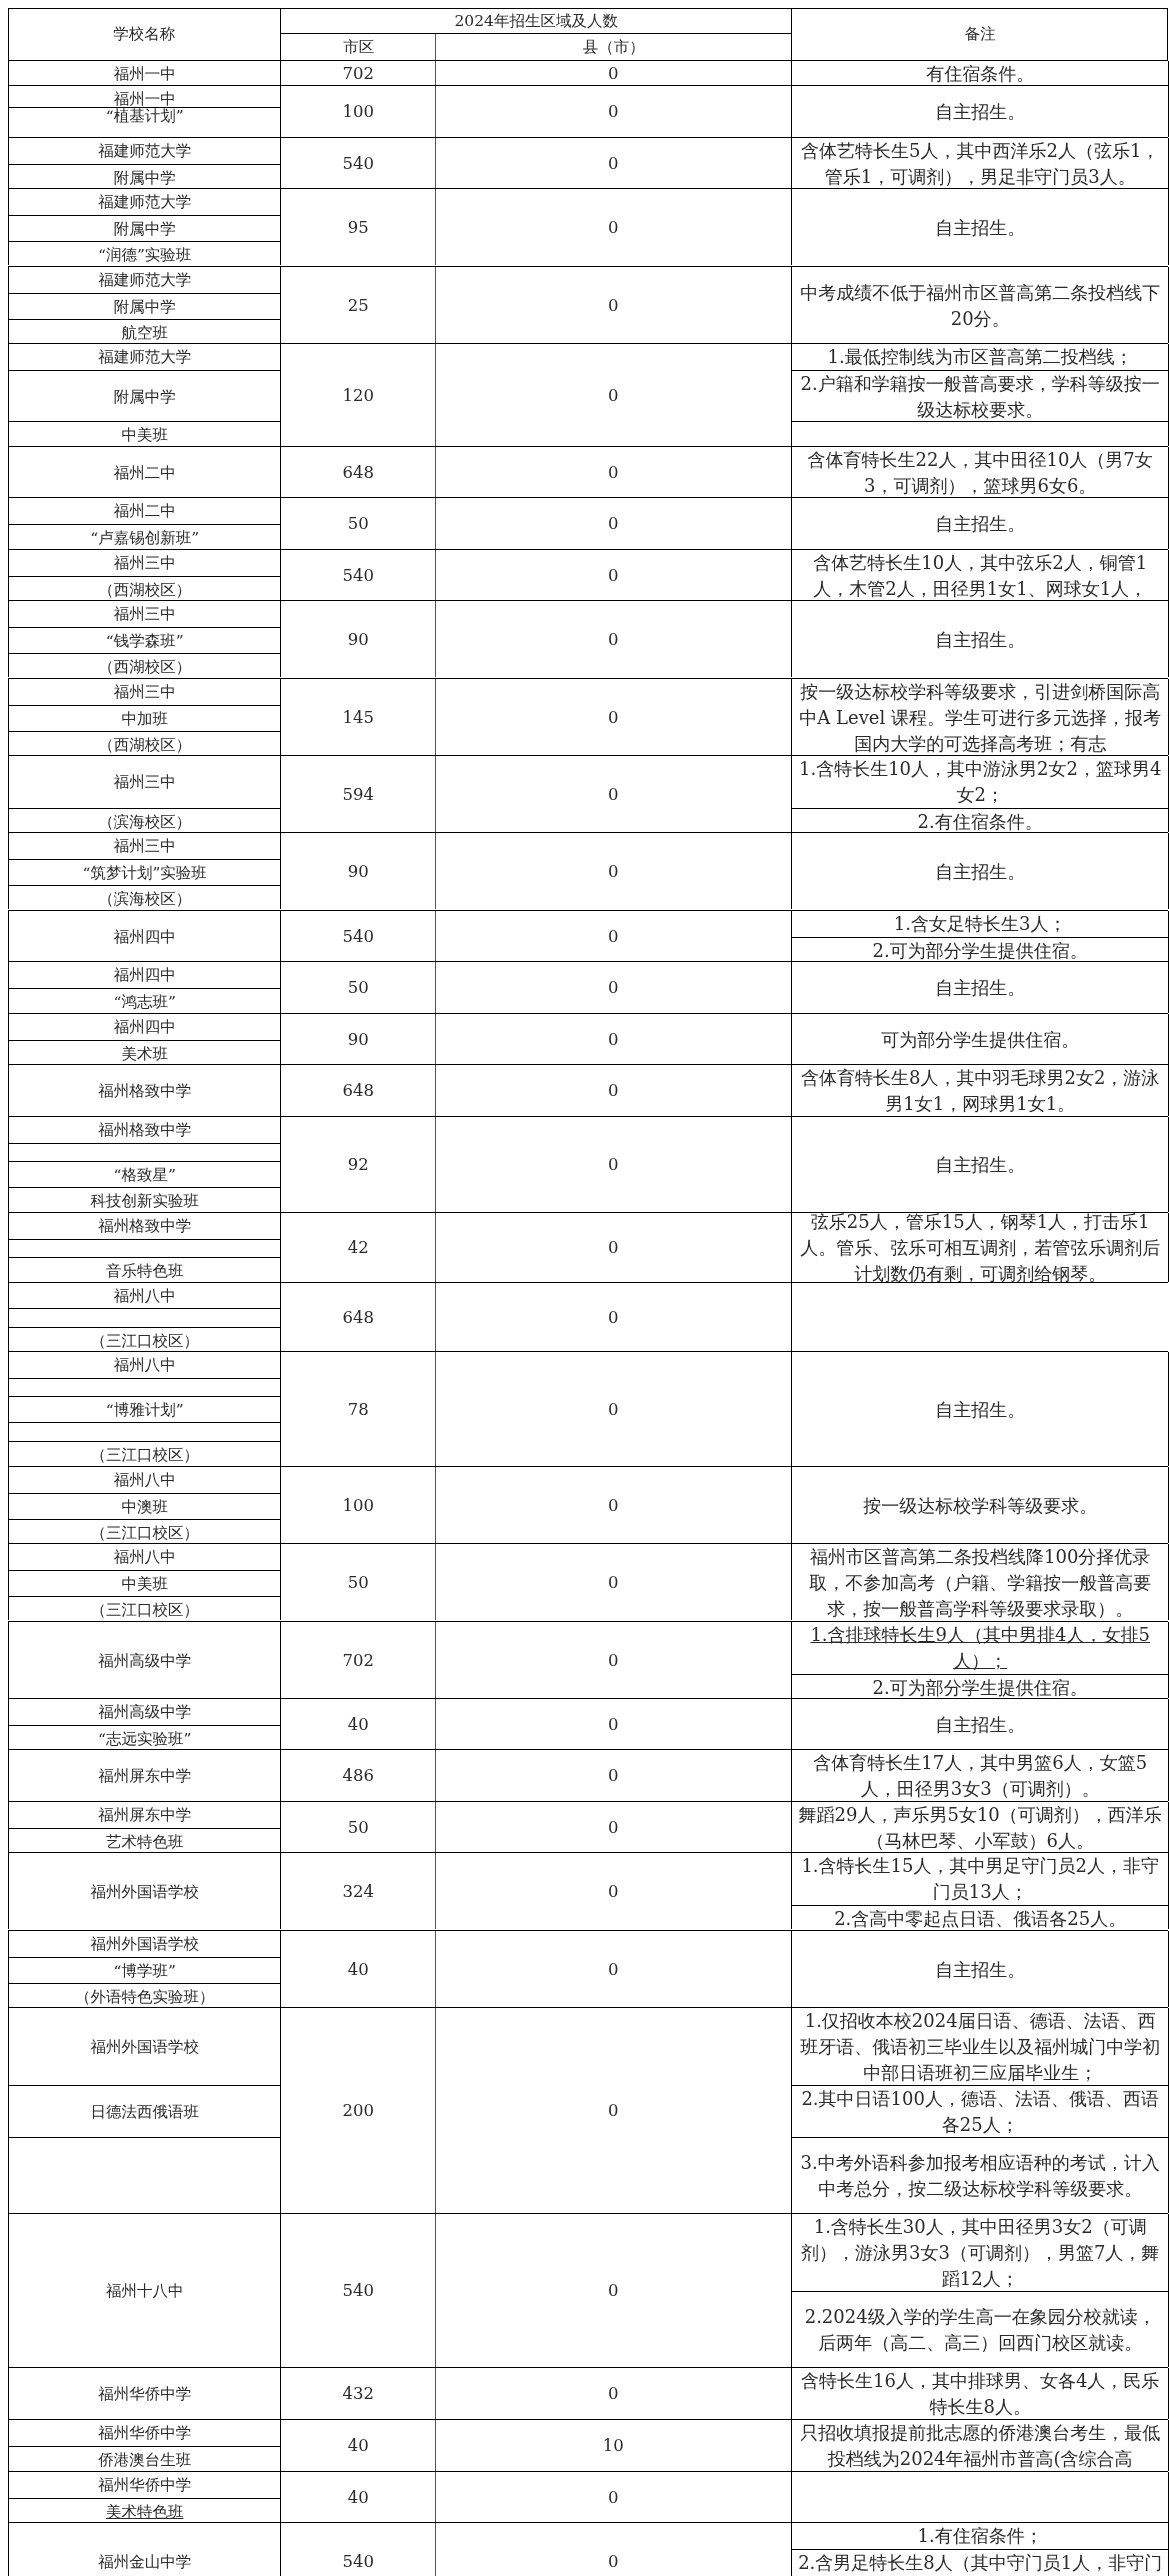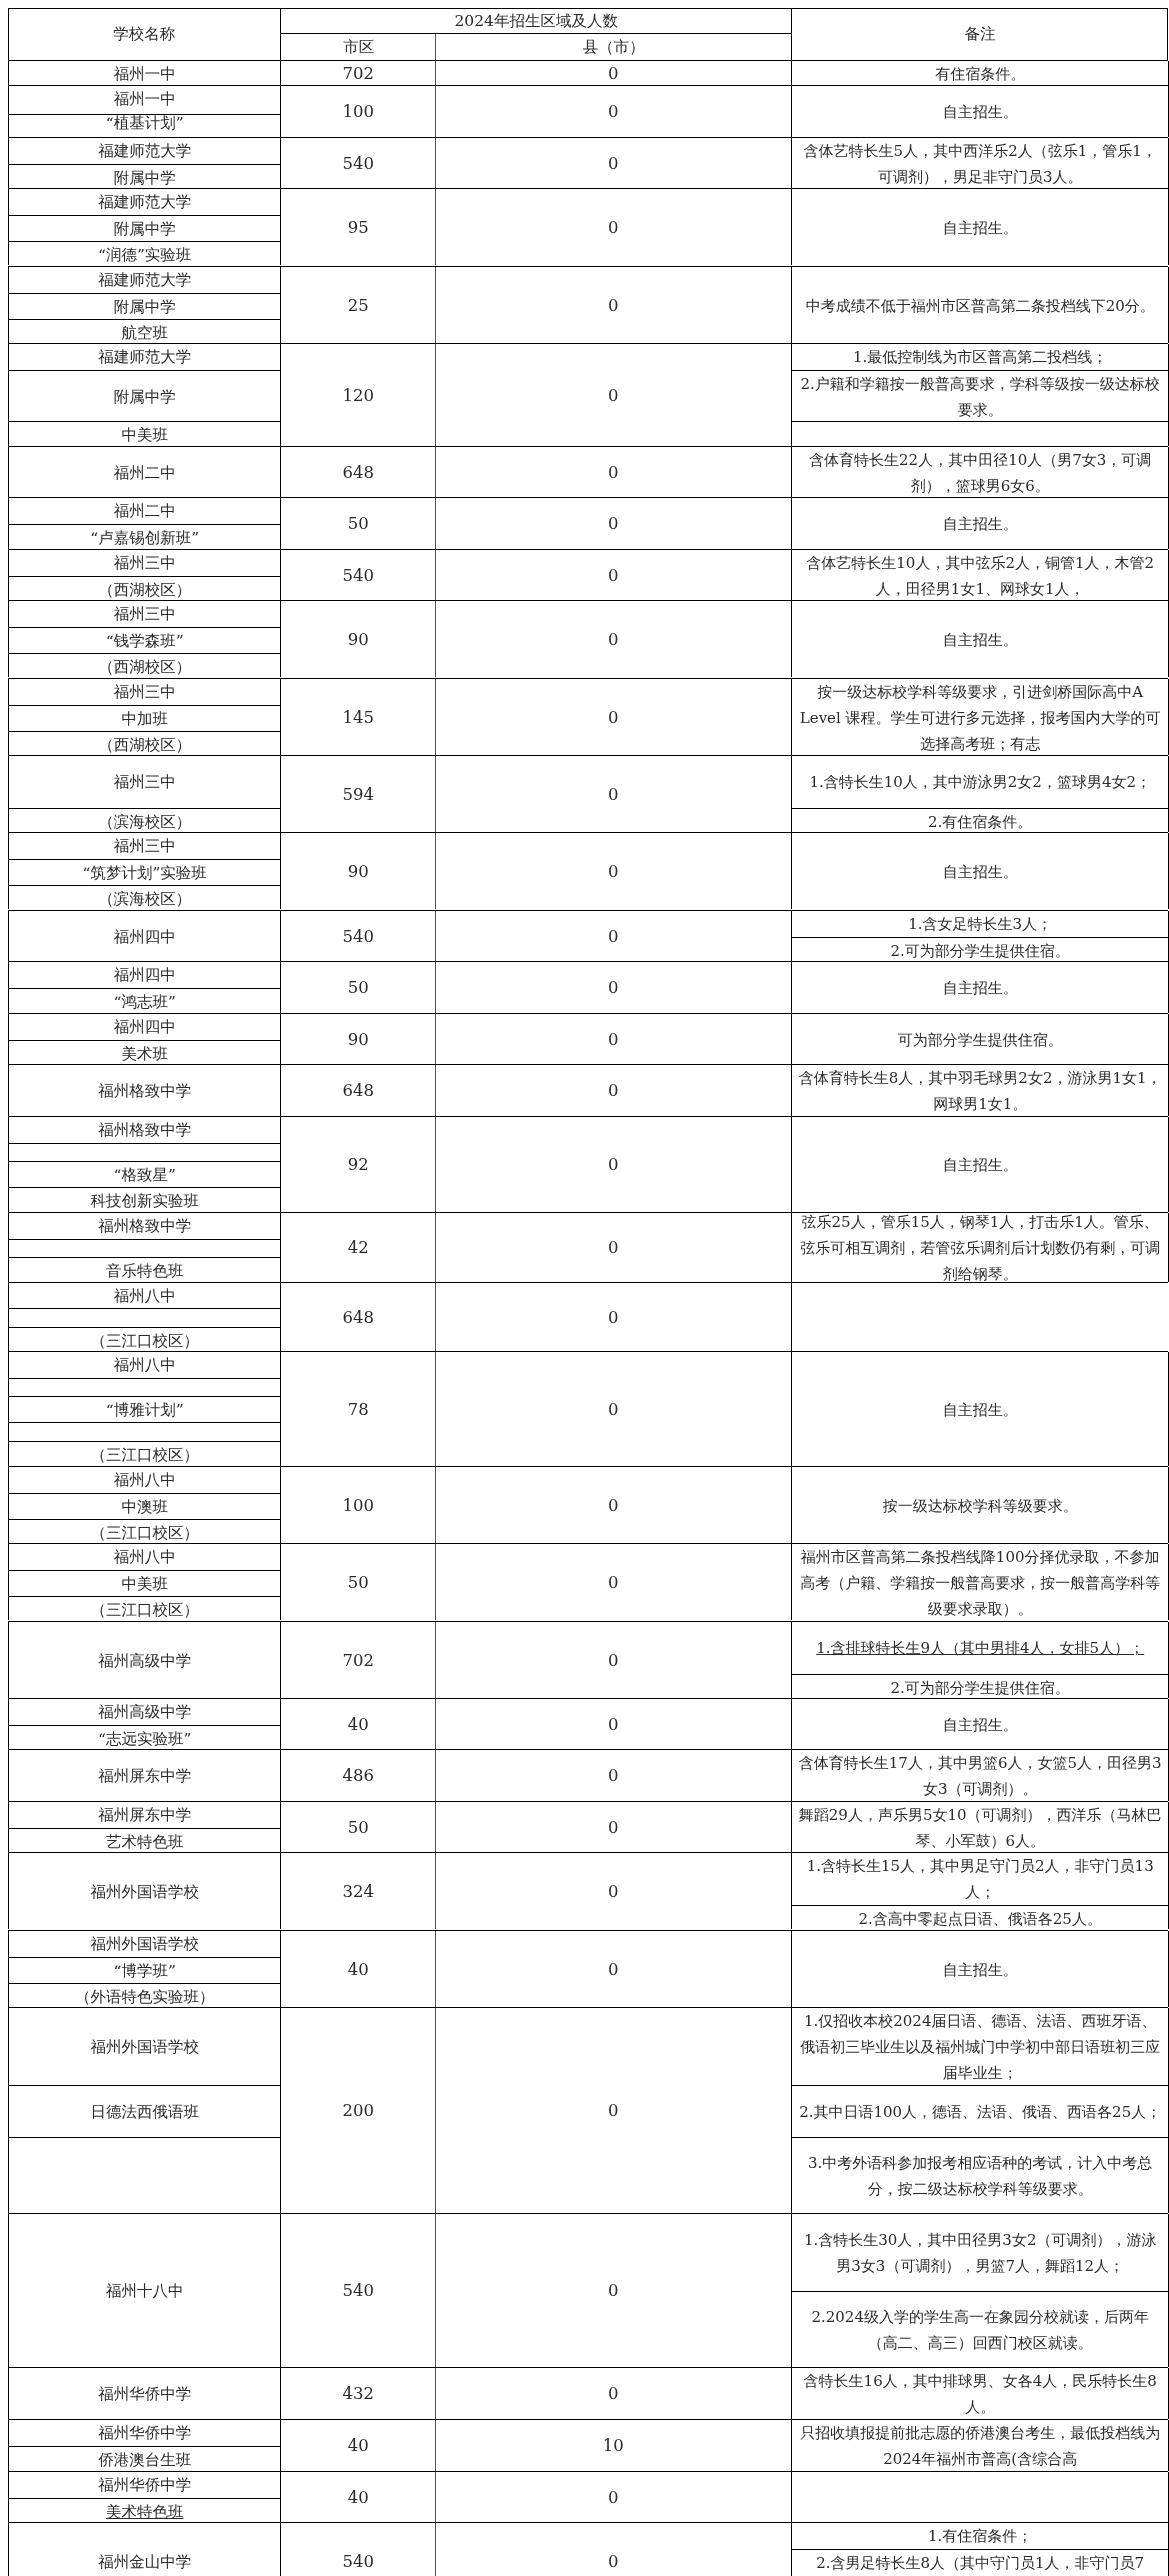--- a/index.html
+++ b/index.html
@@ -12,21 +12,21 @@
   .col { position: absolute; top: 0; bottom: 0; box-sizing: border-box; }
   .c1 { left: 0; width: 273px; border-left: 1px solid #000; border-right: 1px solid #000; }
   .c2 { left: 273px; width: 155px; border-right: 0.5px solid #555; }
   .c3 { left: 427px; width: 357px; border-right: 1px solid #000; }
   .c4 { left: 784px; width: 377px; border-right: 1px solid #000; }
   .sub { position: absolute; left: 0; right: 0; box-sizing: border-box; display: flex; align-items: center;
          justify-content: center; text-align: center; overflow: hidden; font-size: 15.5px; line-height: 26px; color: #2a2a2a; }
   .sub.sep { border-top: 1px solid #000; }
   .num { position: absolute; inset: 0; display: flex; align-items: center; justify-content: center;
          font-size: 16.5px; color: #2a2a2a; }
-  .remark { padding: 0 5.2px; line-height: 26px; font-size: 15px; }
+  .remark { padding: 0 5.2px; line-height: 26px; font-size: 18px; }
   .hline { position: absolute; height: 1px; background: #000; }
   .vline { position: absolute; width: 1px; background: #000; }
 </style>
 </head>
 <body>
 
 <div id="table">
 
   <div class="hline" style="left:0;top:0;width:1160px;"></div>
   <div class="vline" style="left:0;top:0;height:52px;"></div>
@@ -53,21 +53,21 @@
         <div class="col c3">
           <div class="num">0</div>
         </div>
         <div class="col c4">
           <div class="sub remark" style="top: 0px; height: 26px;">有住宿条件。</div>
         </div>
       </div>
       <div class="block" style="top: 77px; height: 52px;">
         <div class="col c1">
           <div class="sub" style="top: 0px; height: 26px;">福州一中</div>
-          <div class="sub sep" style="top: 28px; height: 17px;">“植基计划”</div>
+          <div class="sub sep" style="top: 21px; height: 17px;">“植基计划”</div>
         </div>
         <div class="col c2">
           <div class="num">100</div>
         </div>
         <div class="col c3">
           <div class="num">0</div>
         </div>
         <div class="col c4">
           <div class="sub remark" style="top: 0px; height: 52px;">自主招生。</div>
         </div>

